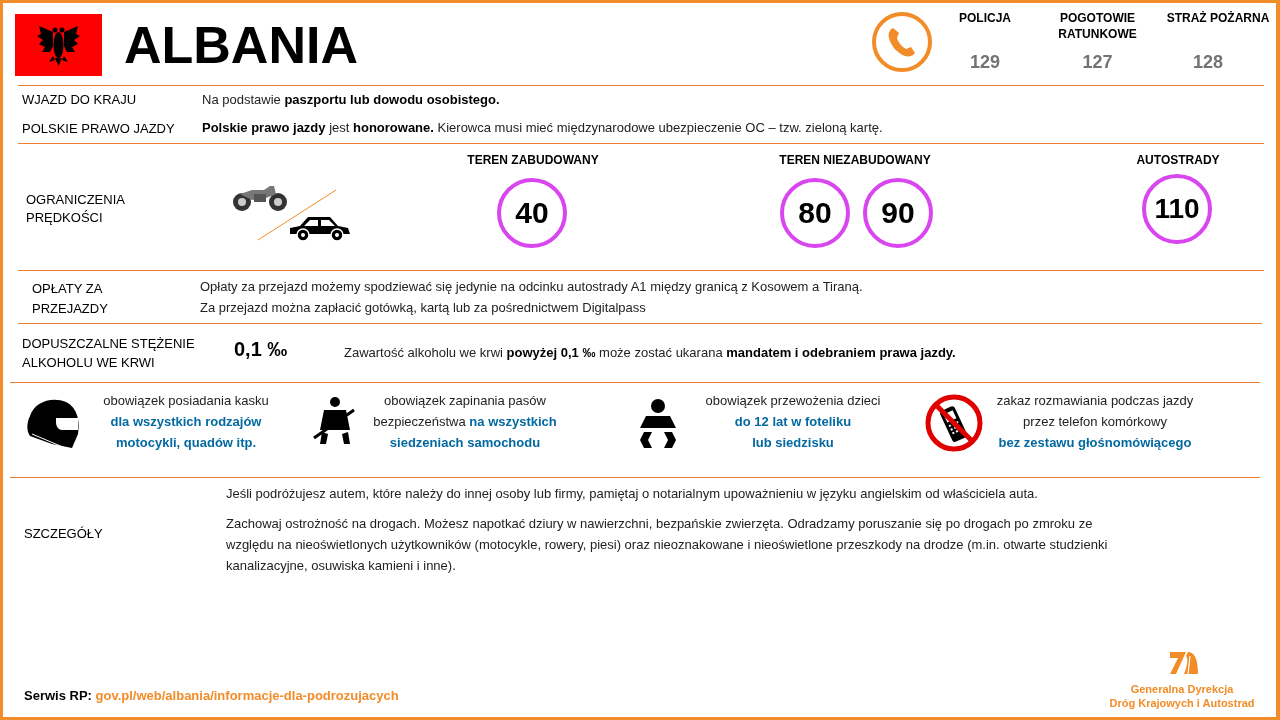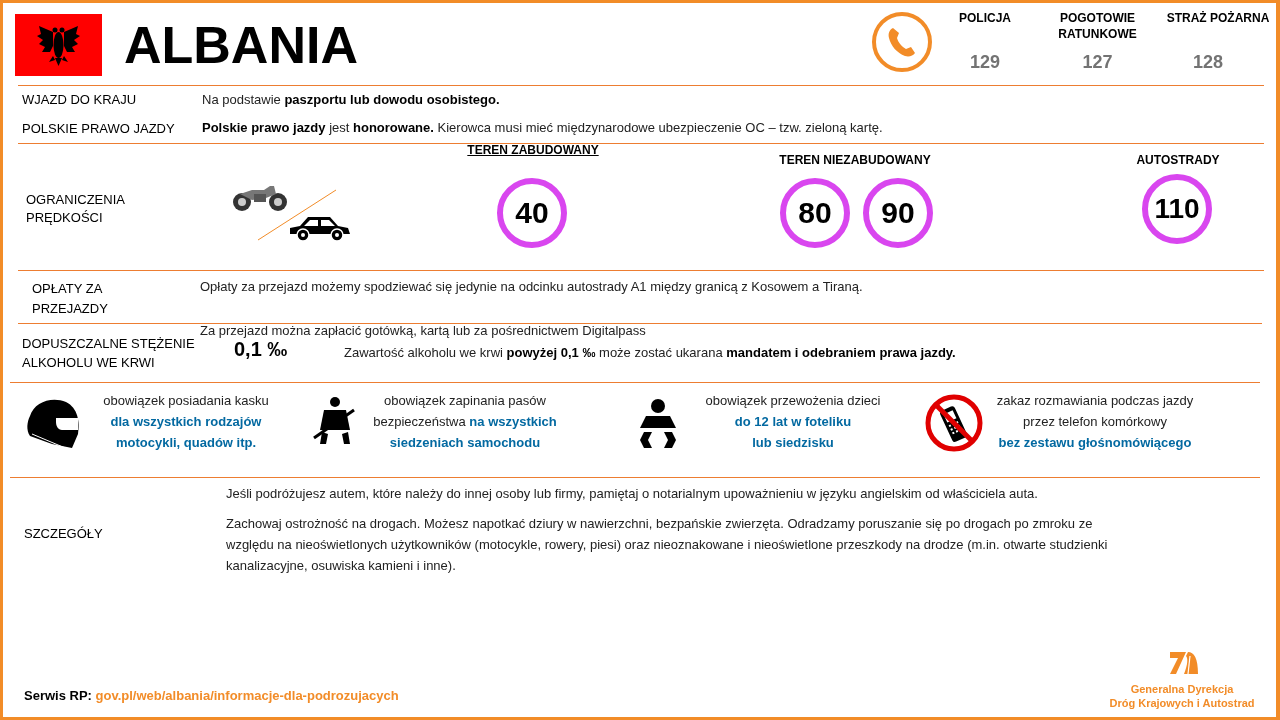--- a/index.html
+++ b/index.html
@@ -10,21 +10,21 @@
   .hline { position: absolute; height: 1px; background: #ED7D31; }
   .flag { left: 15px; top: 14px; width: 87px; height: 62px; background: #FF0000; }
   .title { left: 124px; top: 14px; font-size: 52px; font-weight: bold; letter-spacing: 0px; line-height: 62px; }
   .phone-circle { left: 872px; top: 12px; width: 60px; height: 60px; border: 4px solid #F28C28; border-radius: 50%; }
   .em-label { font-size: 12px; font-weight: bold; text-align: center; line-height: 16px; }
   .em-num { font-size: 18px; font-weight: bold; color: #737373; text-align: center; }
   .row-label { font-size: 13px; font-weight: normal; line-height: 18px; }
   .txt { font-size: 13px; line-height: 18px; color: #222; }
   .txt b { color: #000; }
   .speed-head { font-size: 12px; font-weight: bold; text-align: center; }
-  .sign { width: 70px; height: 70px; border: 6px solid #d946ef; border-radius: 50%; background: #fff; display: flex; align-items: center; justify-content: center; font-size: 30px; font-weight: bold; }
+  .sign { width: 70px; height: 70px; border: 4px solid #d946ef; border-radius: 50%; background: #fff; display: flex; align-items: center; justify-content: center; font-size: 30px; font-weight: bold; }
   .rule-txt { font-size: 13px; line-height: 21px; text-align: center; color: #222; }
   .rule-txt b { color: #0369a1; }
   .footer-label { font-size: 13px; font-weight: bold; }
   .footer-link { font-size: 13px; font-weight: bold; color: #F28C28; }
   .gddkia { font-size: 11px; font-weight: bold; color: #F28C28; text-align: center; line-height: 14px; }
 </style>
 </head>
 <body>
 
 <div class="frame"></div>
@@ -91,35 +91,35 @@
   <svg width="64" height="28" viewBox="0 0 64 28">
     <path d="M2 20 L2 14 L12 12 L20 3 L42 3 L50 12 L60 14 L62 20 Z" fill="#000"></path>
     <path d="M22 6 L30 6 L30 12 L16 12 Z M33 6 L41 6 L47 12 L33 12 Z" fill="#fff"></path>
     <circle cx="15" cy="21" r="6" fill="#000" stroke="#fff" stroke-width="1.5"></circle>
       <circle cx="15" cy="21" r="2" fill="#fff"></circle>
     <circle cx="49" cy="21" r="6" fill="#000" stroke="#fff" stroke-width="1.5"></circle>
       <circle cx="49" cy="21" r="2" fill="#fff"></circle>
   </svg>
 </div>
 
-<div class="abs speed-head" style="left:453px; top:143px; width:160px;text-decoration:underline;">TEREN ZABUDOWANY</div>
+<div class="abs speed-head" style="left:453px; top:153px; width:160px;">TEREN ZABUDOWANY</div>
 <div class="abs sign" style="left:497px; top:178px;">40</div>
 
 <div class="abs speed-head" style="left:765px; top:153px; width:180px;">TEREN NIEZABUDOWANY</div>
 <div class="abs sign" style="left:780px; top:178px;">80</div>
 <div class="abs sign" style="left:863px; top:178px;">90</div>
 
 <div class="abs speed-head" style="left:1128px; top:153px; width:100px;">AUTOSTRADY</div>
 <div class="abs sign" style="left:1142px; top:174px; font-size:28px;">110</div>
 
 <div class="hline" style="left:18px; top:270px; width:1246px;"></div>
 
 <div class="abs row-label" style="left:32px; top:279px; line-height:20px;"><span>OPŁATY ZA</span><br><span>PRZEJAZDY</span></div>
 <div class="abs txt" style="left:200px; top:278px;">Opłaty za przejazd możemy  spodziewać się jedynie na odcinku  autostrady A1 między granicą z Kosowem  a Tiraną.</div>
-<div class="abs txt" style="left:200px; top:299px;margin-top:23px;">Za przejazd można  zapłacić gotówką, kartą lub za pośrednictwem  Digitalpass</div>
+<div class="abs txt" style="left:200px; top:299px;">Za przejazd można  zapłacić gotówką, kartą lub za pośrednictwem  Digitalpass</div>
 
 <div class="hline" style="left:18px; top:323px; width:1244px;"></div>
 
 <div class="abs row-label" style="left:22px; top:334px; line-height:19px;"><span>DOPUSZCZALNE STĘŻENIE</span><br><span>ALKOHOLU WE KRWI</span></div>
 <div class="abs" style="left:234px; top:338px; font-size:20px; font-weight:bold;">0,1 ‰</div>
 <div class="abs txt" style="left:344px; top:344px;"><span>Zawartość alkoholu  we krwi </span><b>powyżej 0,1 ‰</b><span> może  zostać ukarana </span><b>mandatem i odebraniem prawa jazdy.</b></div>
 
 <div class="hline" style="left:10px; top:382px; width:1250px;"></div>
 
 <div class="abs" style="left:22px; top:396px;">

